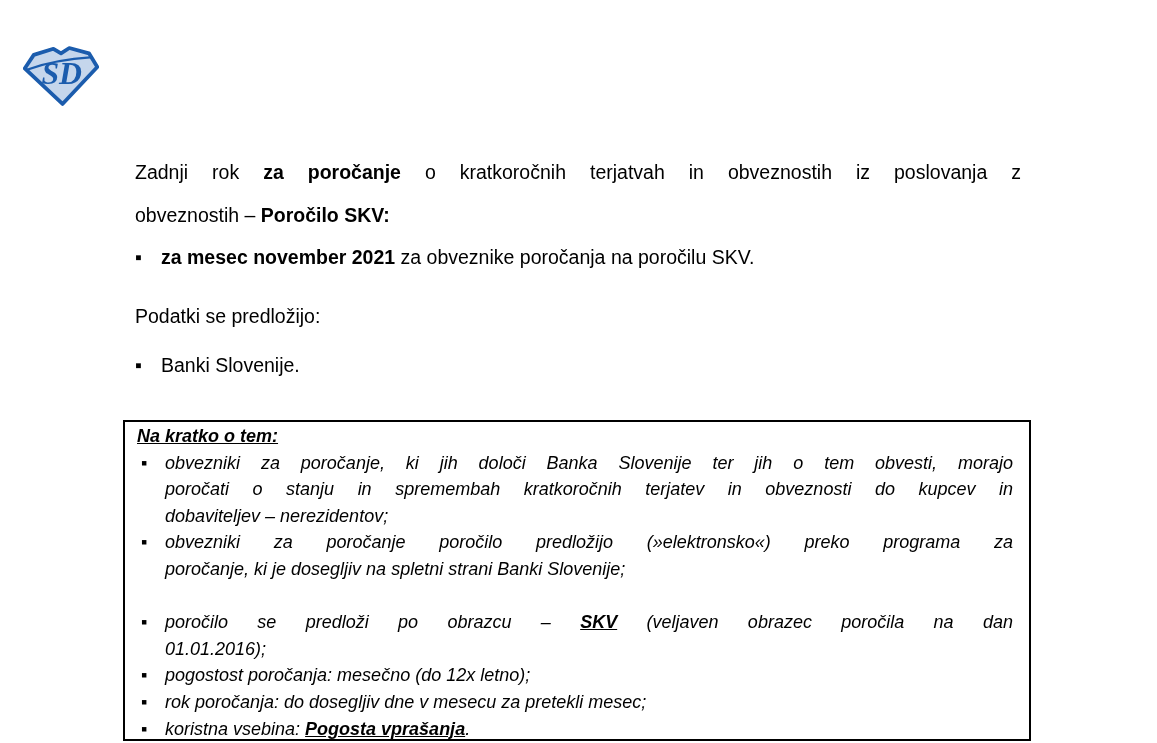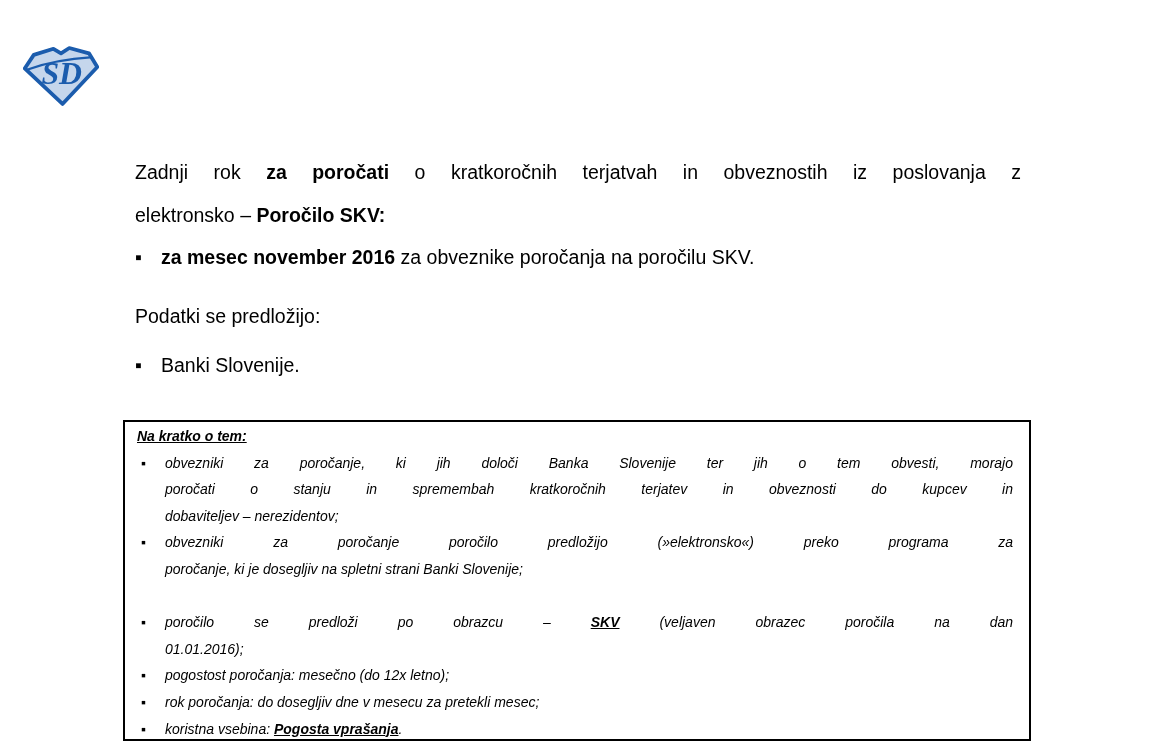--- a/index.html
+++ b/index.html
@@ -61,21 +61,21 @@
   
   .info-box {
     position: absolute;
     left: 123px;
     top: 420px;
     width: 908px;
     height: 321px;
     border: 2px solid #000000;
     padding: 1px 16px 0 12px;
     font-style: italic;
-    font-size: 14px;
+    font-size: 18px;
     line-height: 26.6px;
   }
   .box-heading {
     font-weight: bold;
     text-decoration: underline;
   }
   .box-bullet { display: flex; }
   .box-bullet .marker { flex: 0 0 28px; padding-left: 4px; }
   .spacer { height: 26.6px; }
 
@@ -94,27 +94,27 @@
 
   <div class="logo">
     <svg viewBox="0 0 100 82">
       <polygon points="14,13 40,5 50,11 61,4 87,11 98,29 52,78 2,31" fill="#c5d6ec" stroke="#1b5cad" stroke-width="5" stroke-linejoin="round"></polygon>
       <path d="M 4,33 C 28,24 60,18 92,16" fill="none" stroke="#1b5cad" stroke-width="3"></path>
       <text x="51" y="52" text-anchor="middle" font-size="42" font-style="italic" font-weight="bold" fill="#1b5cad" font-family="'Liberation Serif', serif">SD</text>
     </svg>
   </div>
 
   <div class="intro">
-    <div class="jline"><span>Zadnji rok </span><b>za poročati</b><span> o kratkoročnih terjatvah in obveznostih iz poslovanja z</span></div>
-    <div><span>elektronsko – </span><b>Poročilo SKV:</b></div>
+    <div class="jline"><span>Zadnji rok </span><b>za poročanje</b><span> o kratkoročnih terjatvah in obveznostih iz poslovanja z</span></div>
+    <div><span>obveznostih – </span><b>Poročilo SKV:</b></div>
   </div>
 
   <div class="main-bullet nov-bullet">
     <span class="marker">▪</span>
-    <span class="btext"><b>za mesec november 2016</b><span> za obveznike poročanja na poročilu SKV.</span></span>
+    <span class="btext"><b>za mesec november 2021</b><span> za obveznike poročanja na poročilu SKV.</span></span>
   </div>
 
   <div class="heading-line">Podatki se predložijo:</div>
 
   <div class="main-bullet banki-bullet">
     <span class="marker">▪</span>
     <span class="btext">Banki Slovenije.</span>
   </div>
 
   <div class="info-box">

